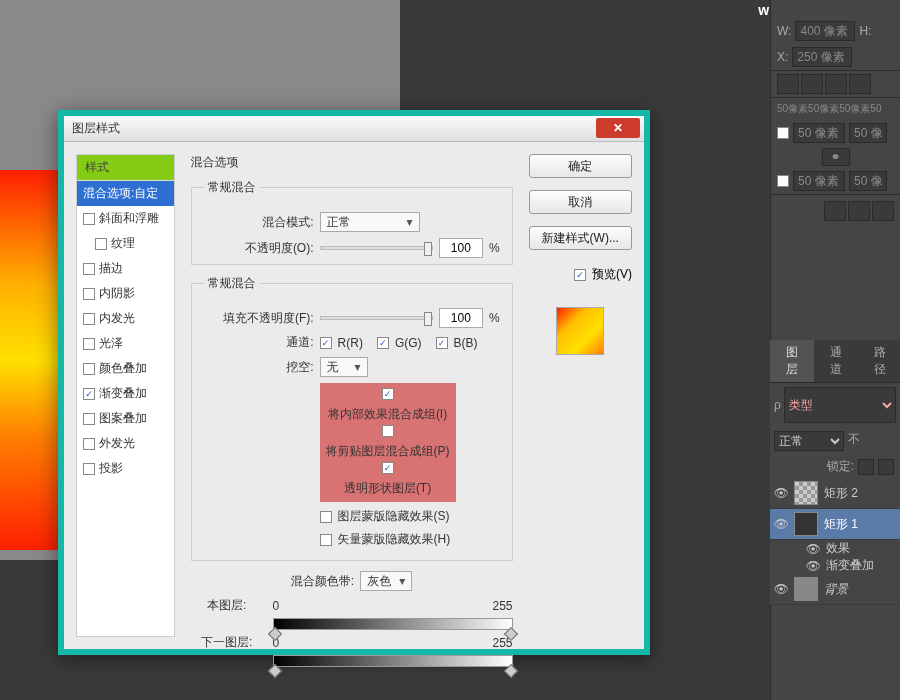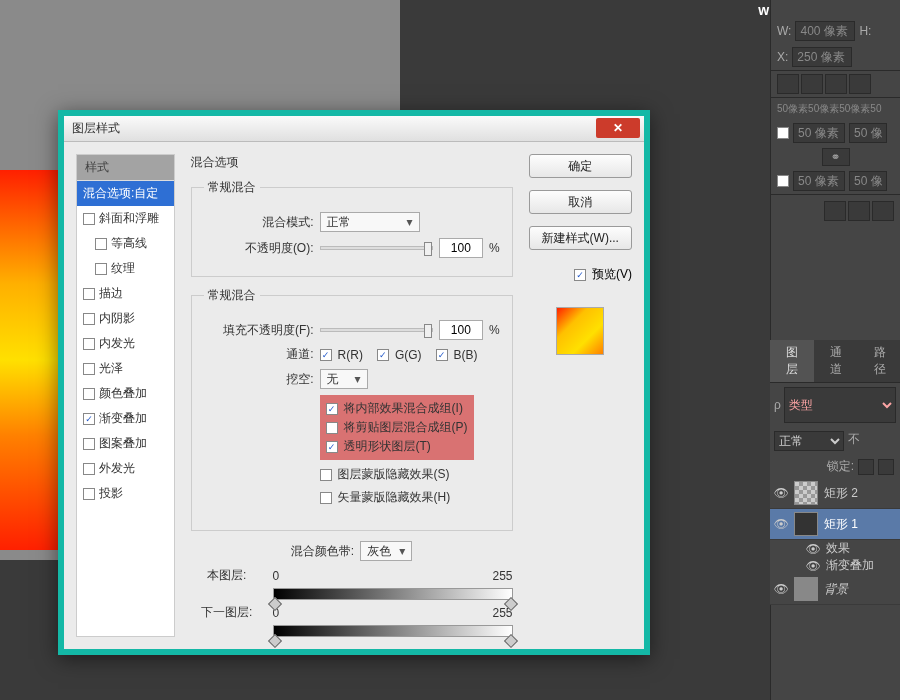--- a/index.html
+++ b/index.html
@@ -44,43 +44,43 @@
 
 
 .dialog { position: absolute; left: 58px; top: 110px; width: 592px; height: 545px; background: #EBEBEB; border: 6px solid #14b8a6; box-shadow: 0 4px 20px rgba(0,0,0,0.5); }
 .titlebar { height: 26px; background: linear-gradient(#fafafa, #e0e0e0); border-bottom: 1px solid #bbb; display: flex; align-items: center; padding: 0 8px; position: relative; }
 .dlg-title { color: #333; }
 .close-btn { position: absolute; right: 4px; top: 2px; width: 44px; height: 20px; background: #cc3b2b; border-radius: 2px; color: #fff; display: flex; align-items: center; justify-content: center; font-weight: bold; }
 .dlg-body { display: flex; padding: 12px; gap: 8px; height: calc(100% - 26px); }
 
 
 .style-list { width: 114px; background: #fff; border: 1px solid #ccc; }
-.style-head { background: #a3a3a3; border-bottom: 1px solid #ddd; padding: 4px 8px; color: #444; }
+.style-head { background: #84cc16; border-bottom: 1px solid #ddd; padding: 4px 8px; color: #444; }
 .style-item { padding: 4px 6px; display: flex; align-items: center; gap: 4px; color: #333; }
 .style-item.selected { background: #2e6fd4; color: #fff; }
 .style-item.sub { padding-left: 18px; }
 .cb { width: 12px; height: 12px; border: 1px solid #888; background: #fff; display: inline-flex; align-items: center; justify-content: center; font-size: 9px; color: #2258c9; }
 .cb.checked::after { content: "✓"; }
 
 
 .options { flex: 1; padding: 0 8px; color: #333; }
 .section-title { font-size: 12px; margin-bottom: 8px; }
-.fieldset { border: 1px solid #ccc; padding: 10px 12px 12px; margin-bottom: 10px; position: relative; }
+.fieldset { border: 1px solid #ccc; padding: 10px 12px 0; margin-bottom: 10px; position: relative; }
 .fieldset > legend { padding: 0 4px; font-size: 12px; }
 .form-row { display: flex; align-items: center; gap: 6px; margin: 6px 0; }
 .form-lbl { width: 110px; text-align: right; }
 .select { background: #f8f8f8; border: 1px solid #aaa; height: 20px; padding: 0 6px; min-width: 100px; display: flex; align-items: center; justify-content: space-between; }
 .select::after { content: "▾"; color: #555; margin-left: 8px; }
 .select.small { min-width: 48px; }
 .slider { flex: 1; height: 4px; background: #ddd; border: 1px solid #bbb; position: relative; max-width: 120px; }
 .slider-thumb { position: absolute; top: -5px; width: 8px; height: 14px; background: #f0f0f0; border: 1px solid #888; }
 .num-input { width: 44px; height: 20px; border: 1px solid #aaa; background: #fff; text-align: center; }
 .channel-row { display: flex; gap: 14px; align-items: center; }
 .hl-group { background: #d97272; padding: 3px 6px; display: inline-block; }
-.hl-group .form-row { margin: 2px 0; }
+.hl-group .form-row { margin: 2px 0; flex-direction: column; }
 .checkbox-line { display: flex; align-items: center; gap: 6px; }
 
 
 .blend-section { margin-top: 4px; }
 .ramp-label { text-align: center; width: 72px; }
 .ramp-row { display: flex; align-items: center; gap: 10px; margin: 4px 0; }
 .ramp { width: 240px; height: 12px; background: linear-gradient(to right, #000, #fff); position: relative; border: 1px solid #999; }
 .ramp-marker { position: absolute; width: 10px; height: 10px; background: #ccc; border: 1px solid #666; bottom: -10px; transform: rotate(45deg); }
 
 
@@ -188,24 +188,20 @@
   <div class="dlg-body">
 
     <div class="style-list">
       <div class="style-head">样式</div>
       <div class="style-item selected">
           <span>混合选项:自定</span>
         </div>
       <div class="style-item">
           <span class="cb"></span>
           <span>斜面和浮雕</span>
-        </div>
-      <div class="style-item sub">
-          <span class="cb"></span>
-          <span>等高线</span>
         </div>
       <div class="style-item sub">
           <span class="cb"></span>
           <span>纹理</span>
         </div>
       <div class="style-item">
           <span class="cb"></span>
           <span>描边</span>
         </div>
       <div class="style-item">

